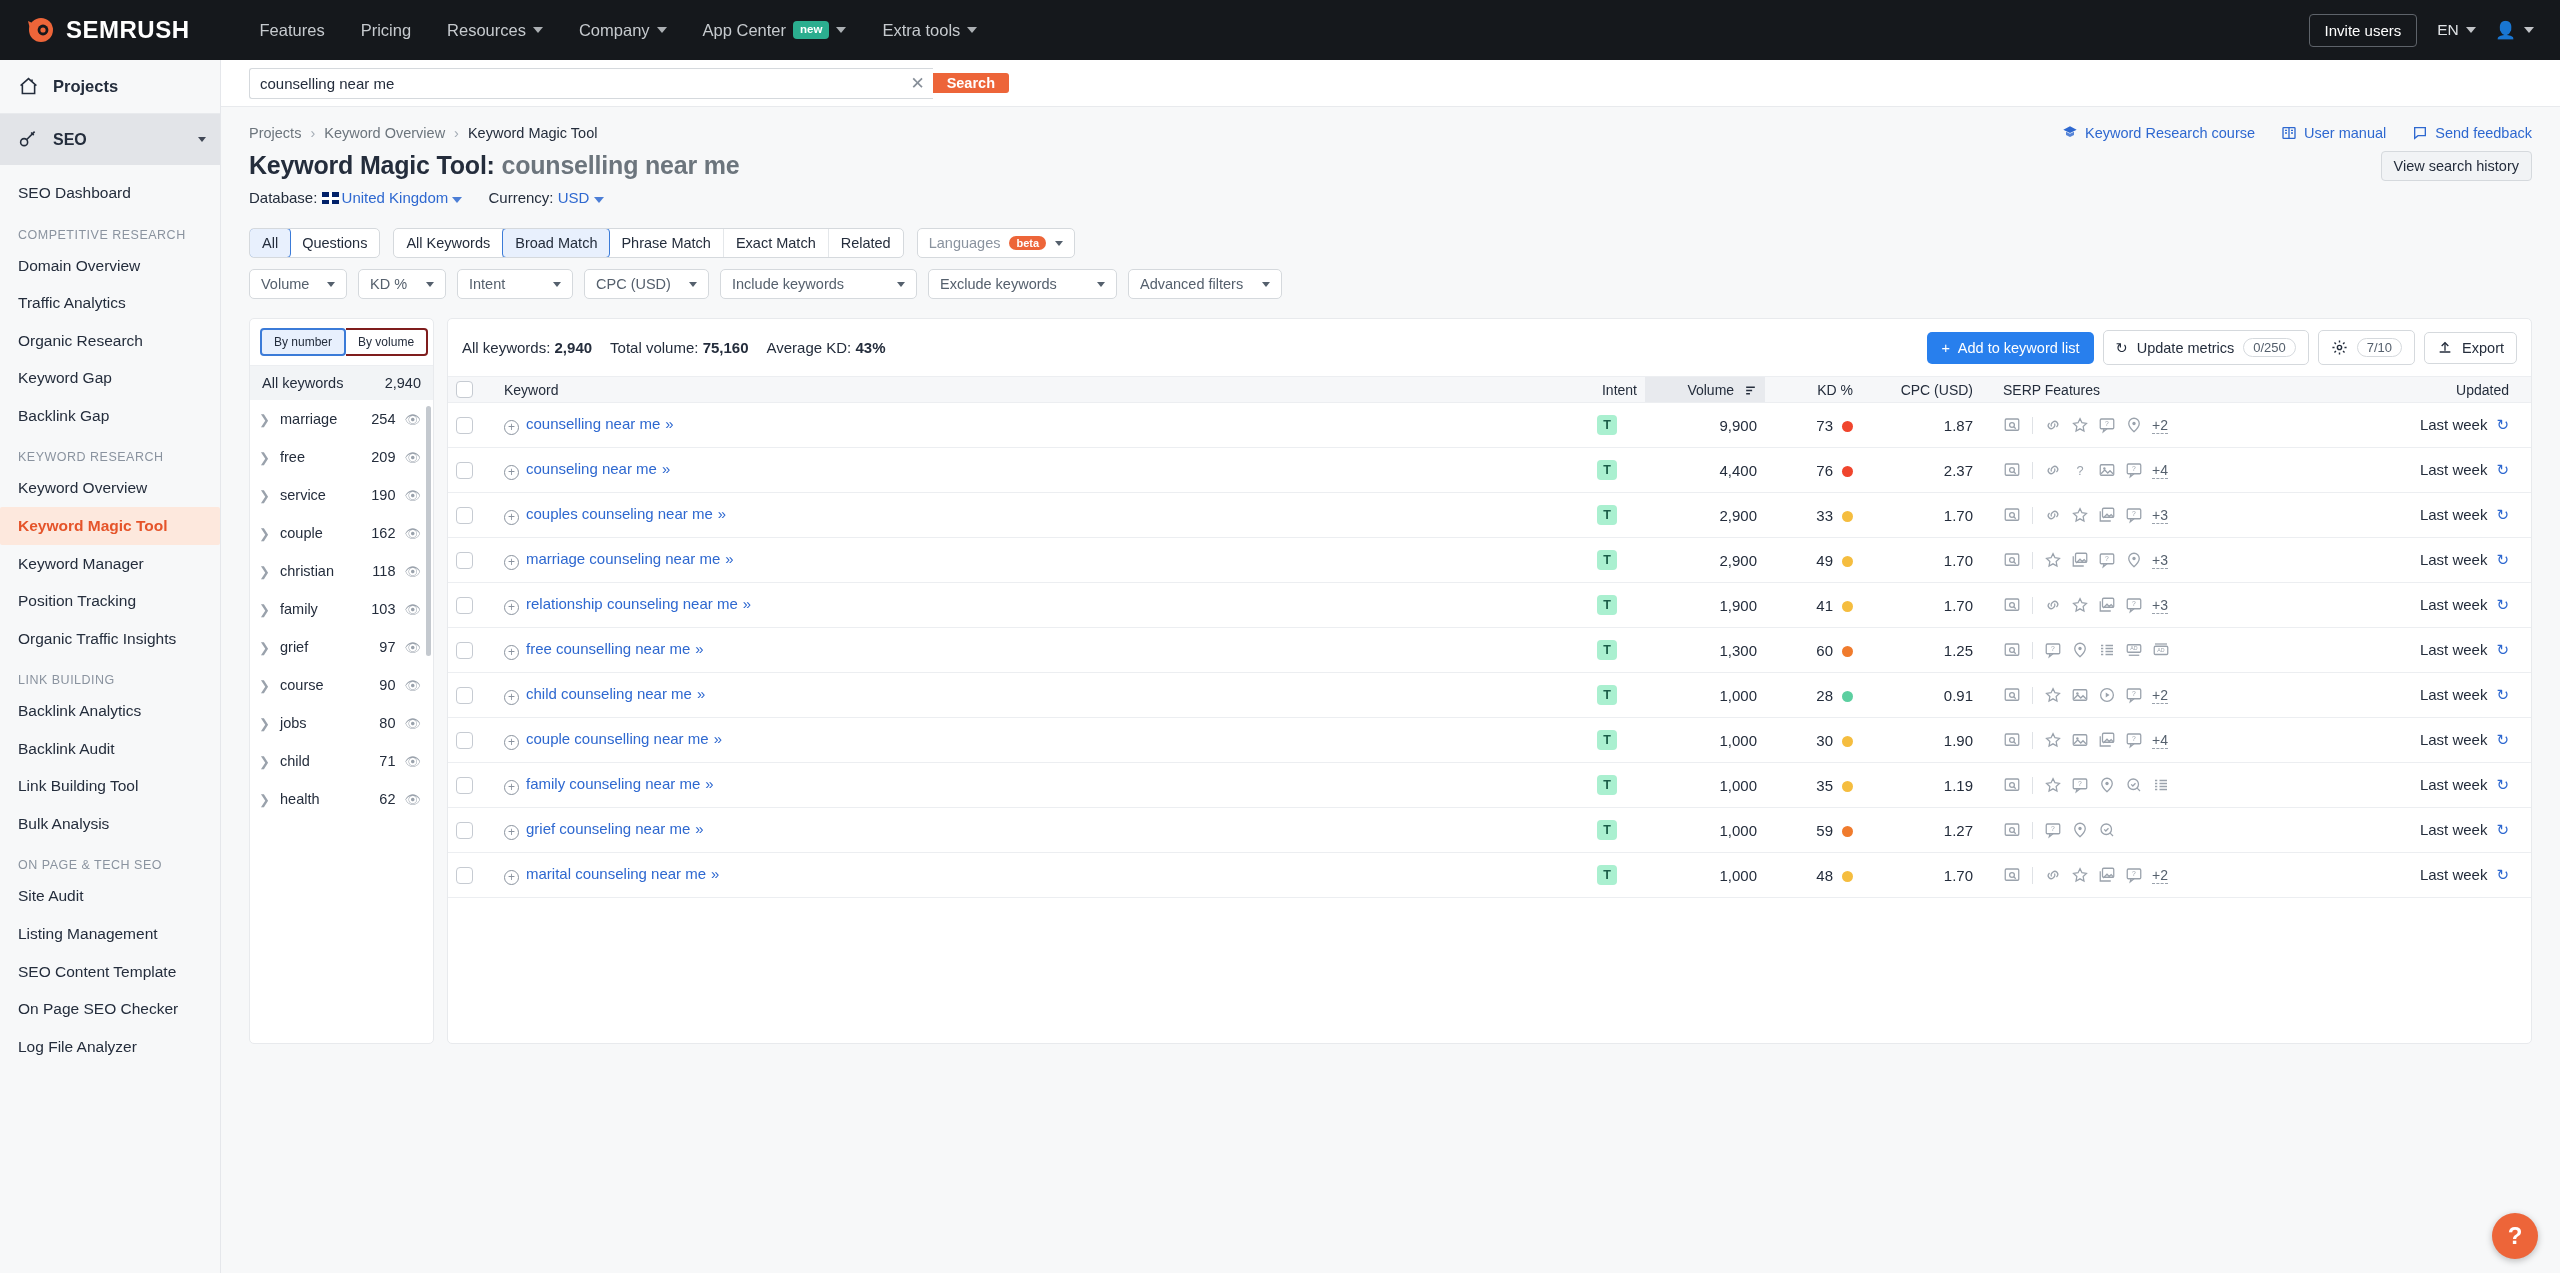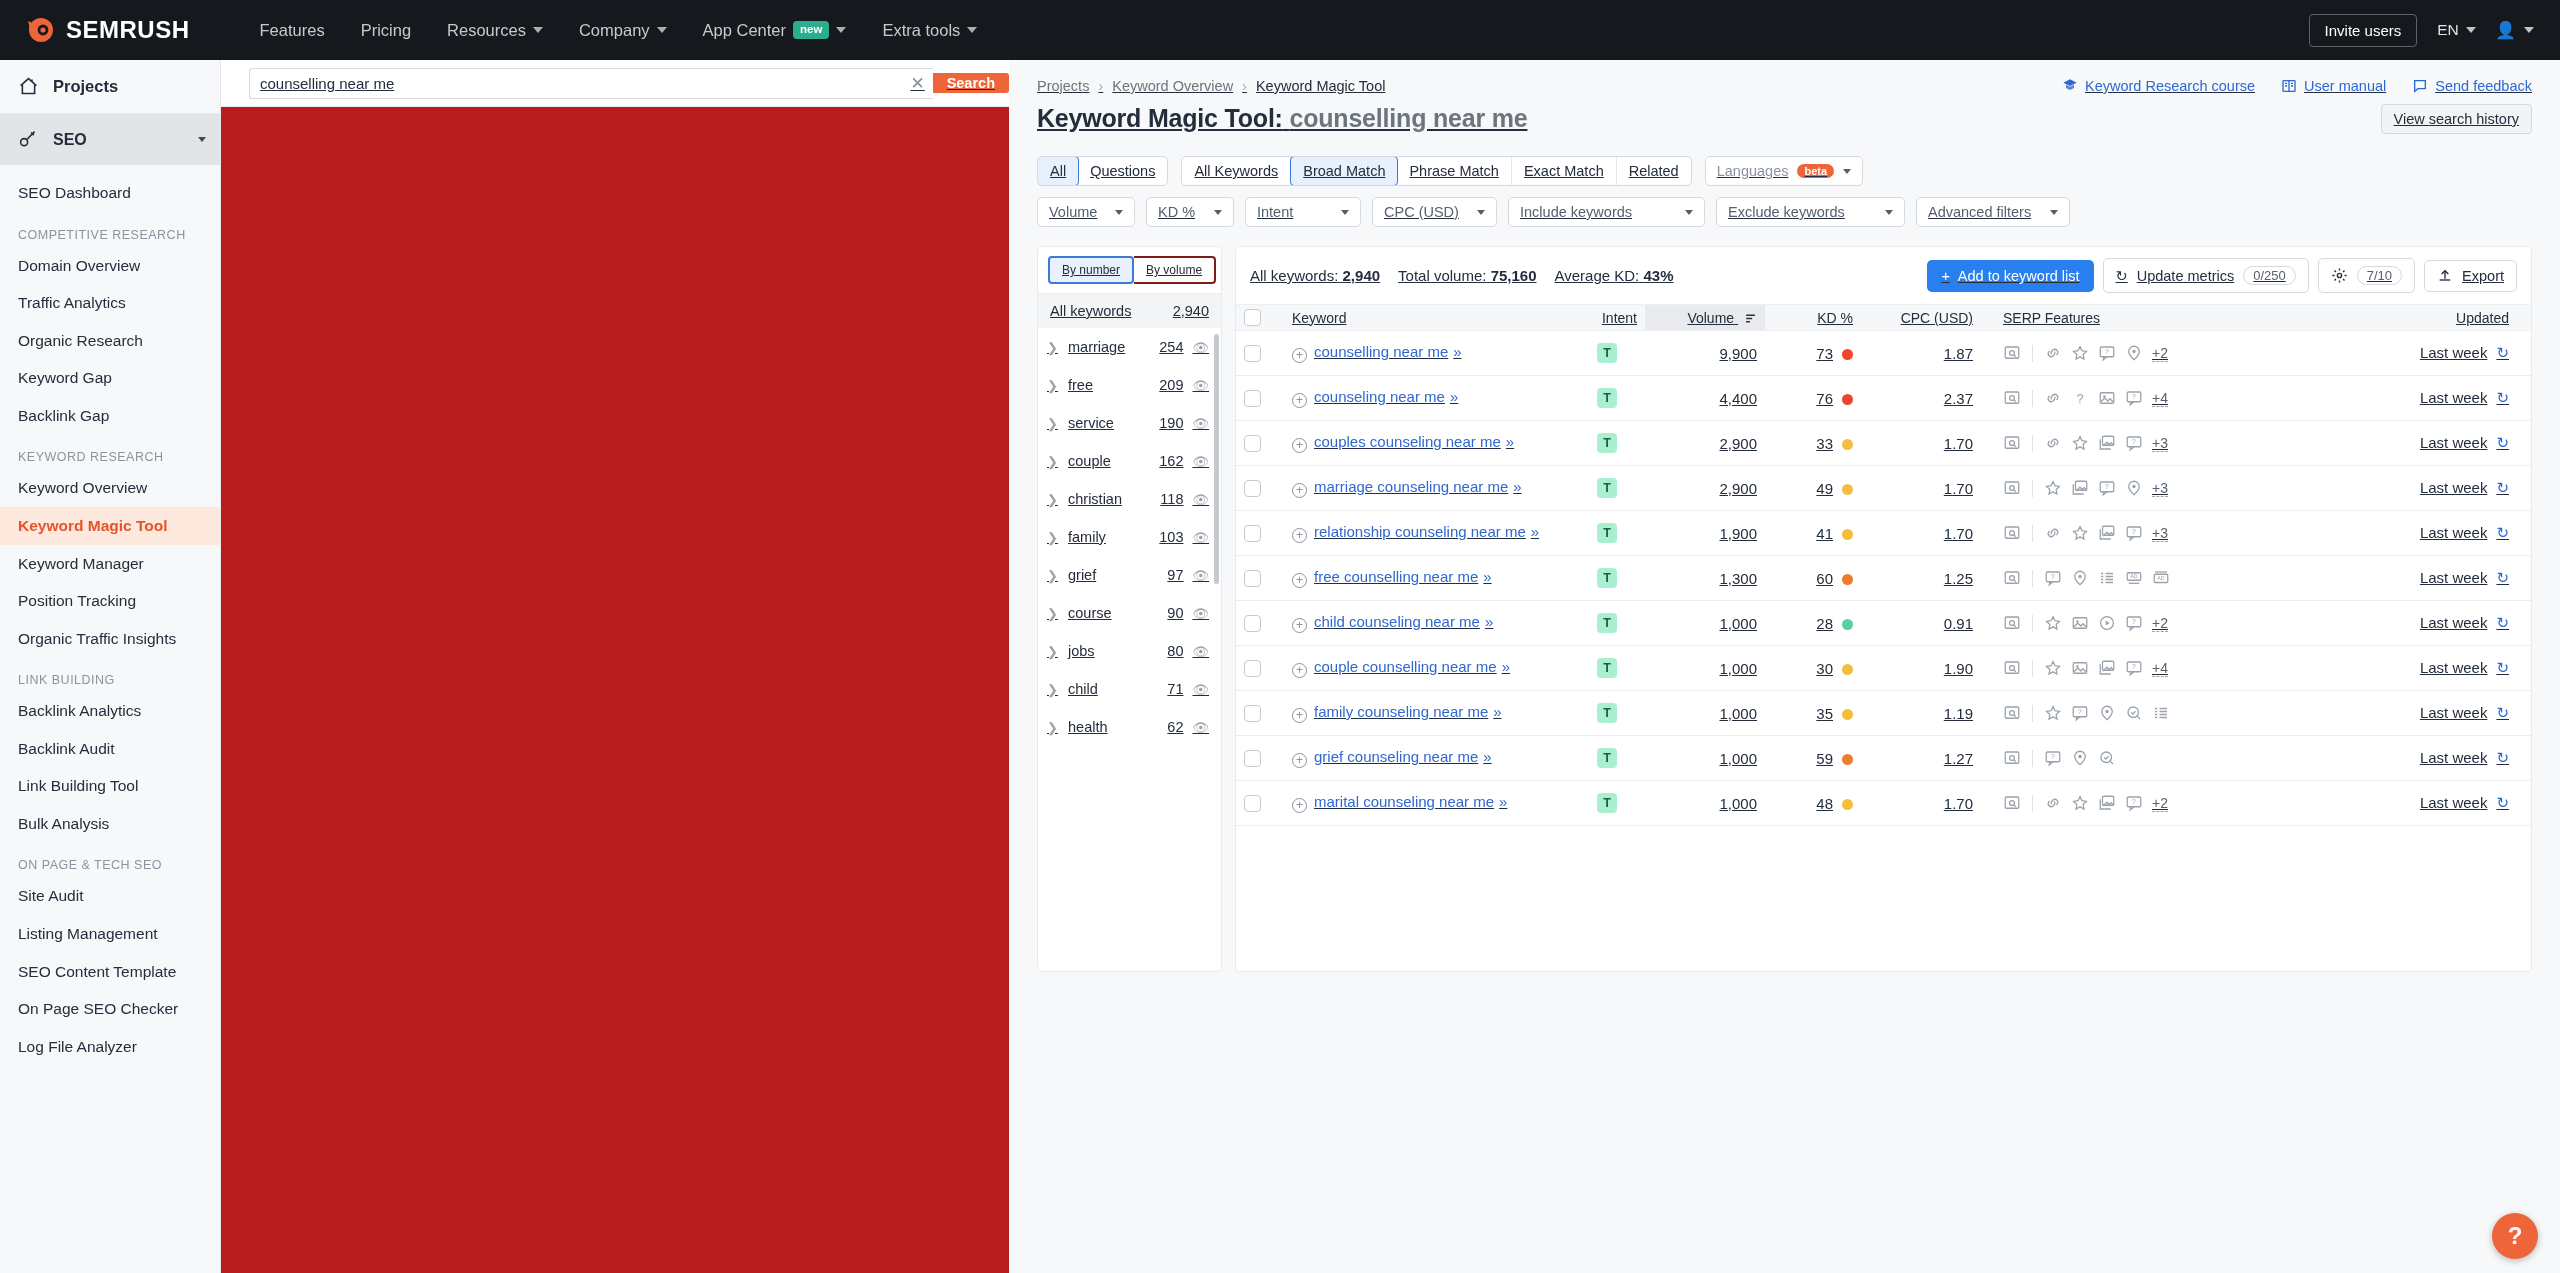--- a/index.html
+++ b/index.html
@@ -60,21 +60,21 @@
     line-height:1.65; white-space:nowrap;
   }
   .side-item.active{ background:#fde8dd; color:#e5542a; font-weight:bold; border-radius:2px; }
   .side-group{
     padding:16px 20px 5px 18px; font-size:12.5px; color:#8a939f;
     letter-spacing:.5px; text-transform:uppercase;
   }
   .side-sp{ height:9px; }
 
   
-  #main{ flex:1; min-width:0; display:flex; flex-direction:row; background:#b91c1c;text-decoration:underline; }
+  #main{ flex:1; min-width:0; display:flex; flex-direction:column; background:#84cc16; }
 
   
   #searchbar{
     height:47px; background:#fff; border-bottom:1px solid #e8eaed;
     display:flex; align-items:center; padding:0 0 0 28px;
   }
   .search-wrap{ display:flex; align-items:center; width:760px; height:31px; }
   .search-input{
     flex:1; height:31px; border:1px solid #d5d9dd; border-right:none;
     border-radius:3px 0 0 3px; padding:0 10px; font-size:15px;
@@ -408,20 +408,32 @@
       </div>
 
       <div class="title-row">
         <h1 class="page-title">
           <span>Keyword Magic Tool:</span>
           <span class="q">counselling near me</span>
         </h1>
         <button class="vsh-btn">View search history</button>
       </div>
 
+      <div class="meta-row">
+        <div>
+          <span class="lbl">Database:</span>
+          <span class="flag"></span><span class="val">United Kingdom</span>
+          <i class="chev" style="border-top-color:#2e68d0"></i>
+        </div>
+        <div>
+          <span class="lbl">Currency:</span>
+          <span class="val">USD</span>
+          <i class="chev" style="border-top-color:#2e68d0"></i>
+        </div>
+      </div>
 
       <div class="filters">
         <div class="seg-row">
           <div class="seg">
             <div class="on">All</div>
             <div>Questions</div>
           </div>
           <div class="seg">
             <div>All Keywords</div>
             <div class="on">Broad Match</div>

